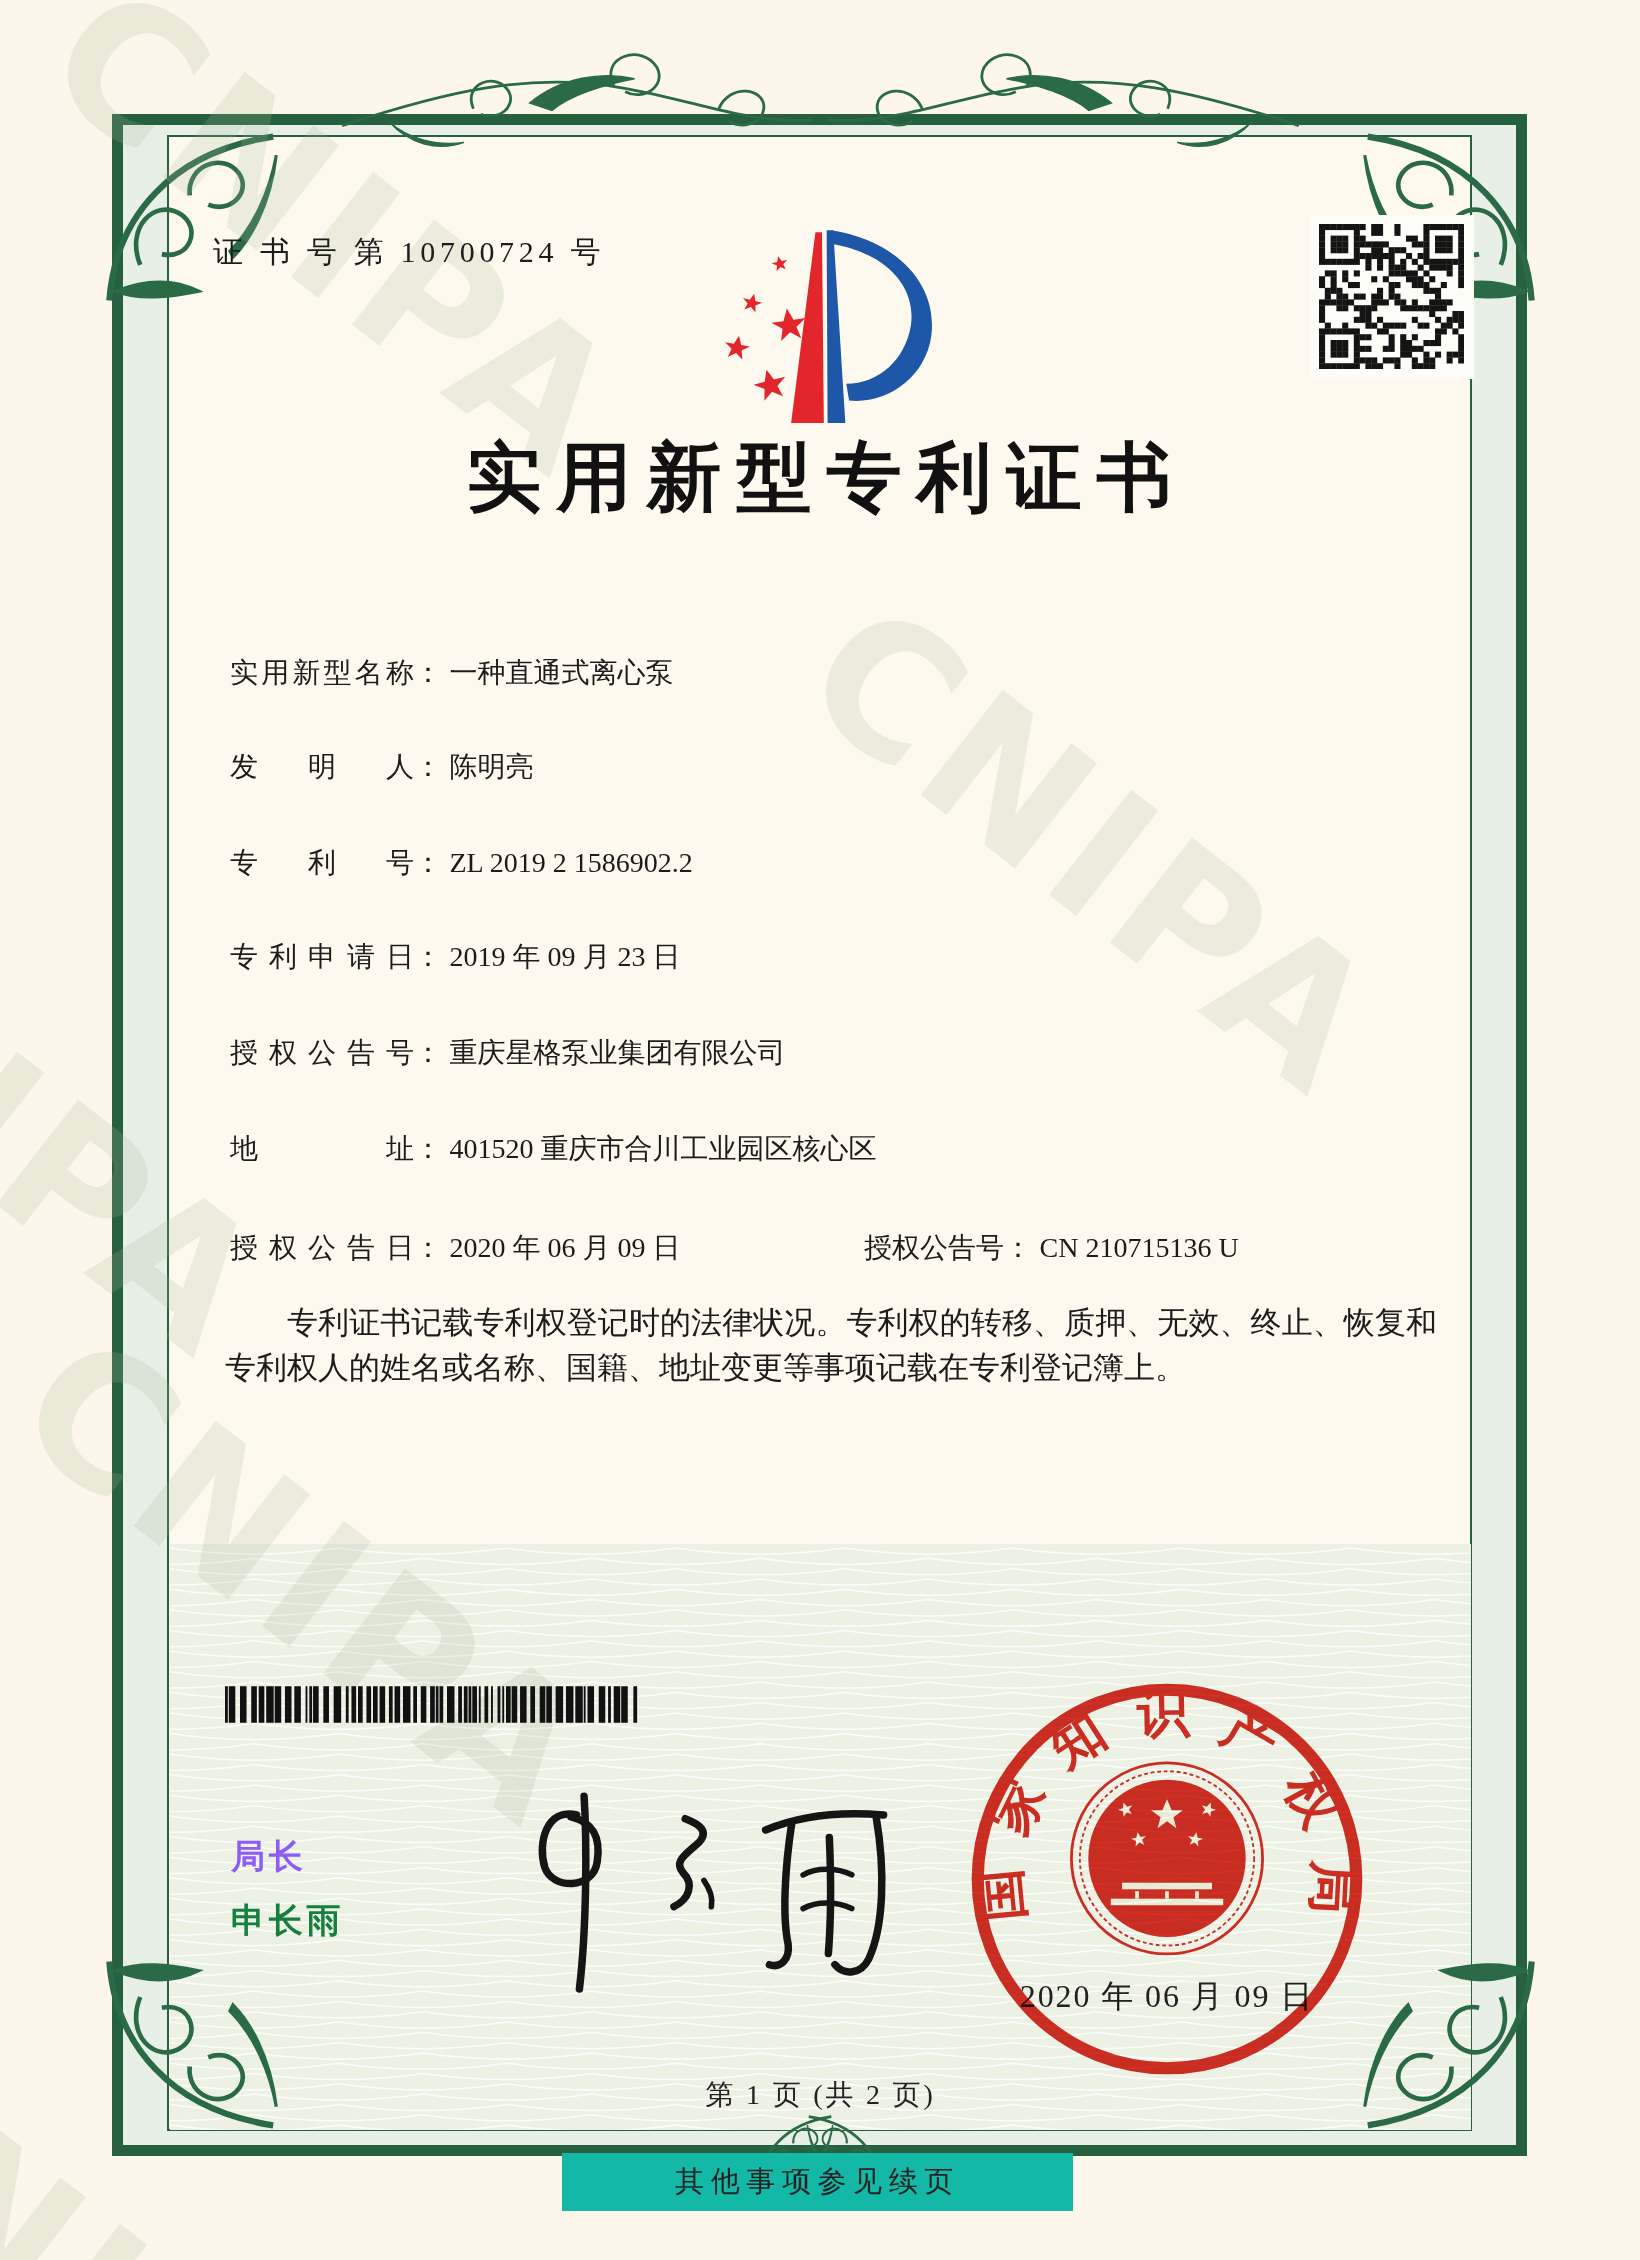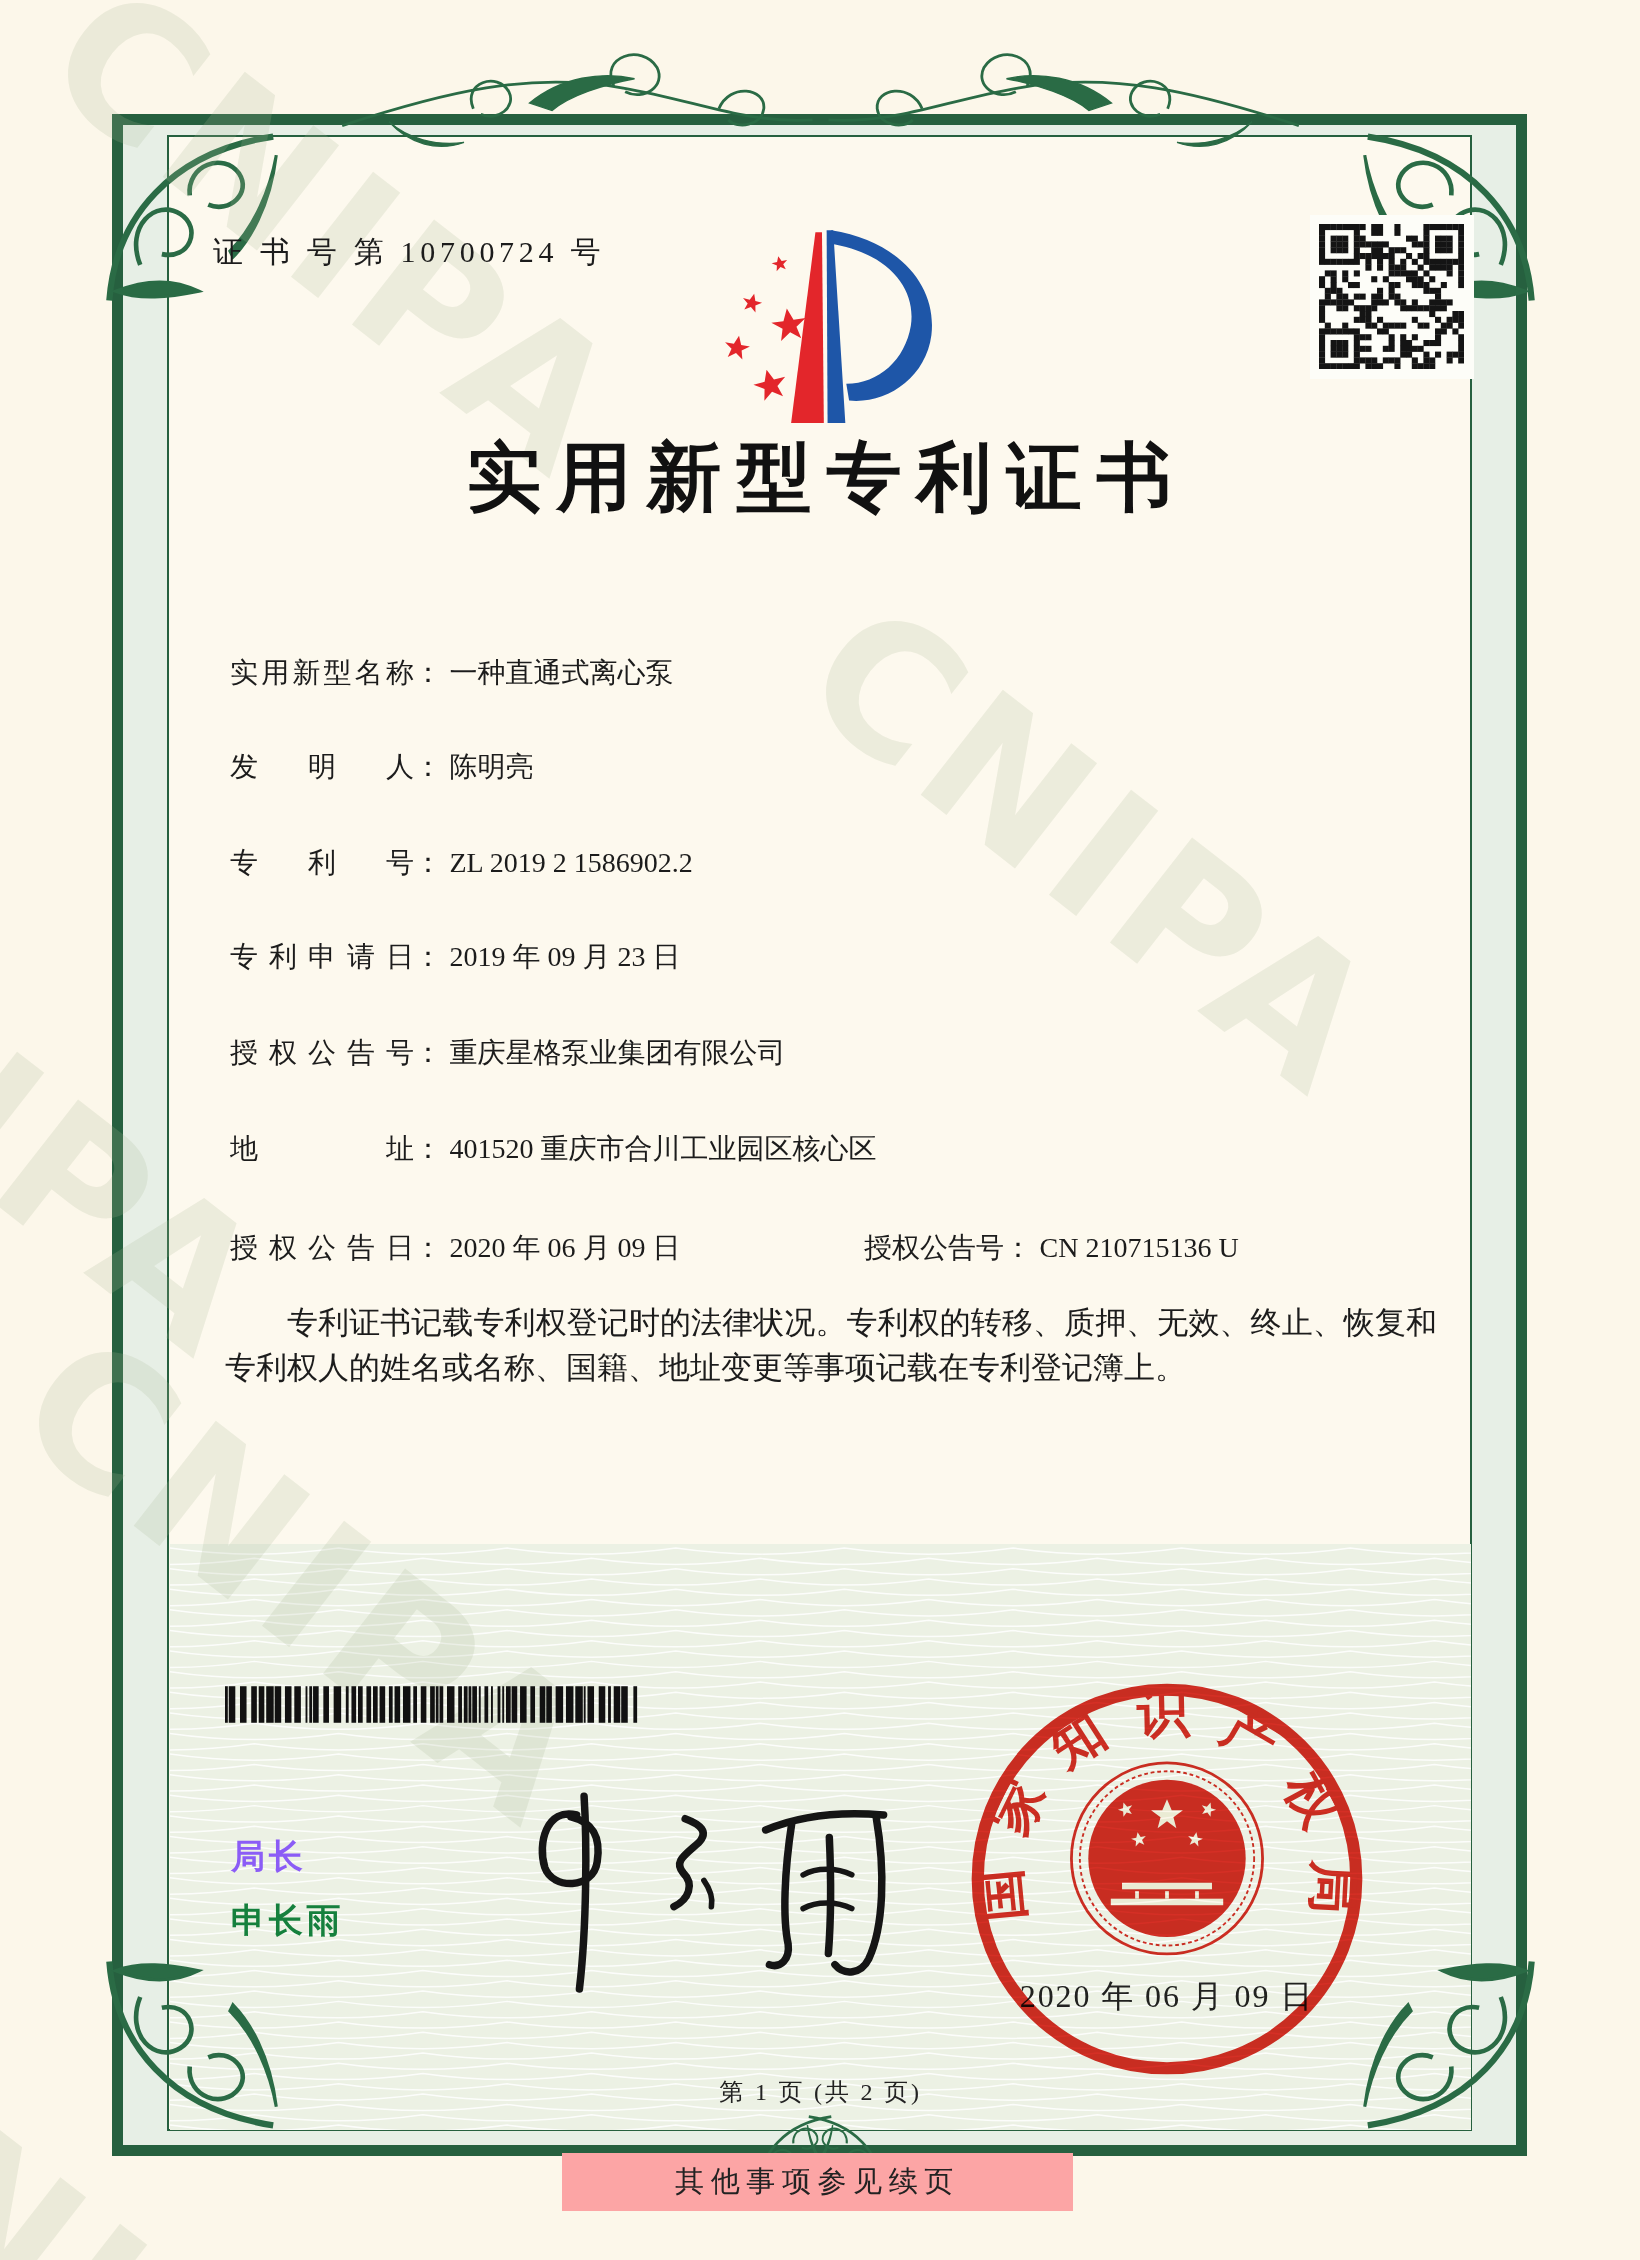--- a/index.html
+++ b/index.html
@@ -43,22 +43,22 @@
   #barcode{position:absolute;left:225px;top:1686px;}
   .signer-title{position:absolute;left:231px;top:1834px;font-size:34px;font-weight:700;
                 font-family:"Liberation Sans","DejaVu Sans",sans-serif;letter-spacing:3.7px;color:#8b5cf6;}
   .signer-name{position:absolute;left:231px;top:1898px;font-size:34px;font-weight:700;
                font-family:"Liberation Sans","DejaVu Sans",sans-serif;letter-spacing:3.7px;color:#15803d;}
   #signature{position:absolute;left:511px;top:1785px;}
   #seal{position:absolute;left:959px;top:1671px;mix-blend-mode:multiply;opacity:.96;}
   .seal-date{position:absolute;left:974px;top:1975px;width:386px;text-align:center;
              font-size:32px;letter-spacing:1.9px;color:#222;mix-blend-mode:multiply;}
   .page-footer{position:absolute;left:167px;top:2076px;width:1307px;text-align:center;
-               font-size:24px;letter-spacing:2.8px;color:#222;}
-  .note-box{position:absolute;left:562px;top:2153px;width:511px;height:58px;background:#fca5a5;
+               font-size:28px;letter-spacing:2.8px;color:#222;}
+  .note-box{position:absolute;left:562px;top:2153px;width:511px;height:58px;background:#14b8a6;
             display:flex;align-items:center;justify-content:center;}
   .note-text{font-size:29px;letter-spacing:6.6px;color:#222;}
 </style>
 </head>
 <body>
 
 <div id="page">
 
   <div class="outer-frame"></div>
   <div class="inner-frame"></div>

